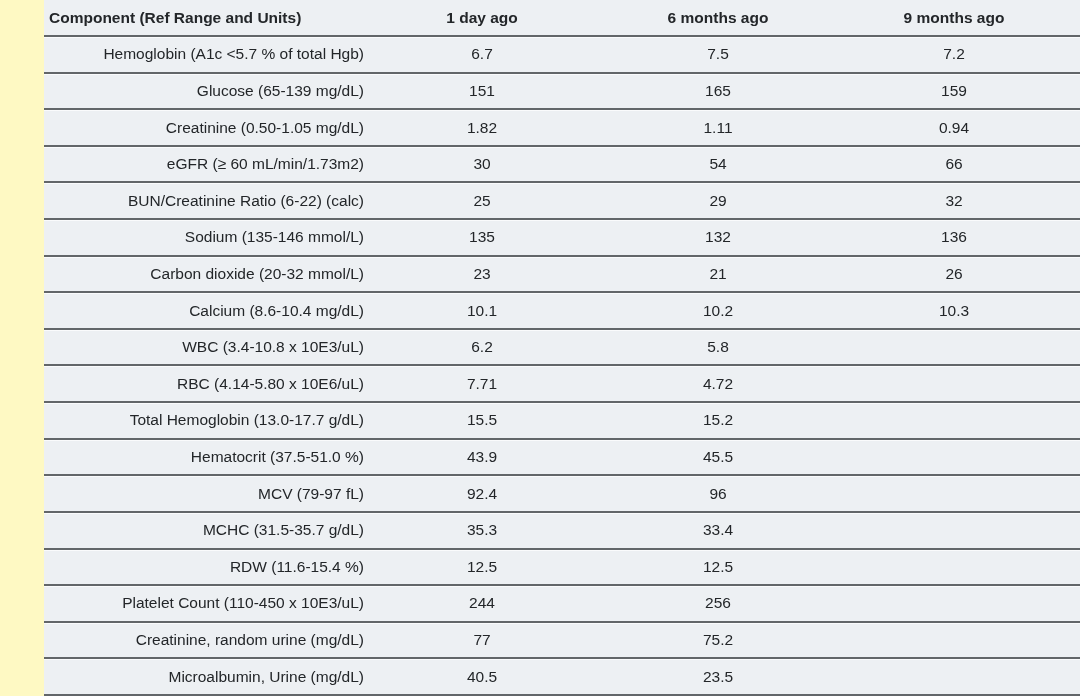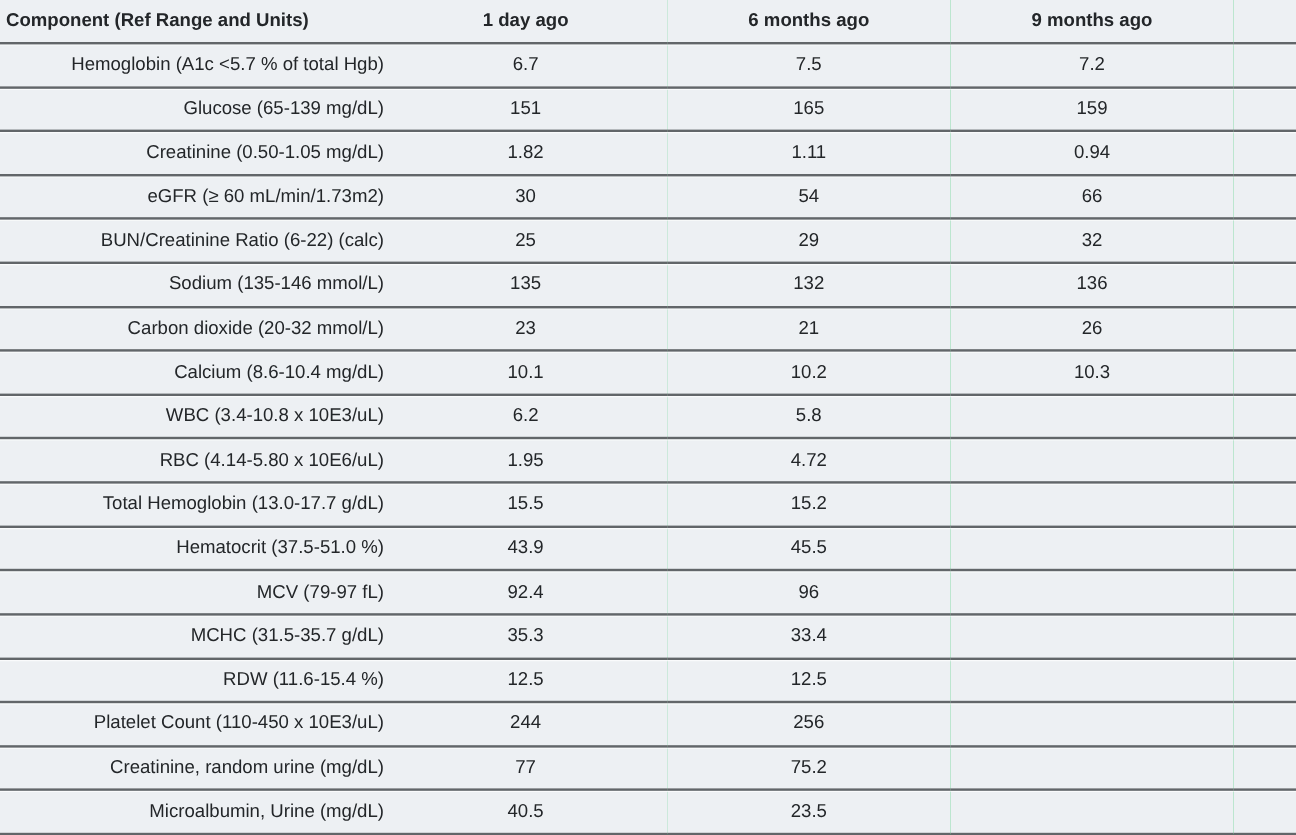--- a/index.html
+++ b/index.html
@@ -2,23 +2,24 @@
 <html><head>
 <meta charset="utf-8">
 <style>
   html, body {
     margin: 0;
     padding: 0;
   }
   .sheet {
     width: 1080px;
     height: 696px;
-    background: #22c55e;
+    background: #fef9c3;
     overflow: hidden;
     box-sizing: border-box;
+    padding-left: 44px;
   }
   table.lab {
     width: 1080px;
     height: 696px;
     border-collapse: collapse;
     table-layout: fixed;
     font-family: "Liberation Sans", sans-serif;
     color: #232629;
     font-size: 15.5px;
   }
@@ -134,21 +135,21 @@
         </tr>
         <tr>
           <td class="comp">WBC (3.4-10.8 x 10E3/uL)</td>
           <td class="val">6.2</td>
           <td class="val">5.8</td>
           <td class="val"></td>
           <td class="spacer"></td>
         </tr>
         <tr>
           <td class="comp">RBC (4.14-5.80 x 10E6/uL)</td>
-          <td class="val">1.95</td>
+          <td class="val">7.71</td>
           <td class="val">4.72</td>
           <td class="val"></td>
           <td class="spacer"></td>
         </tr>
         <tr>
           <td class="comp">Total Hemoglobin (13.0-17.7 g/dL)</td>
           <td class="val">15.5</td>
           <td class="val">15.2</td>
           <td class="val"></td>
           <td class="spacer"></td>

